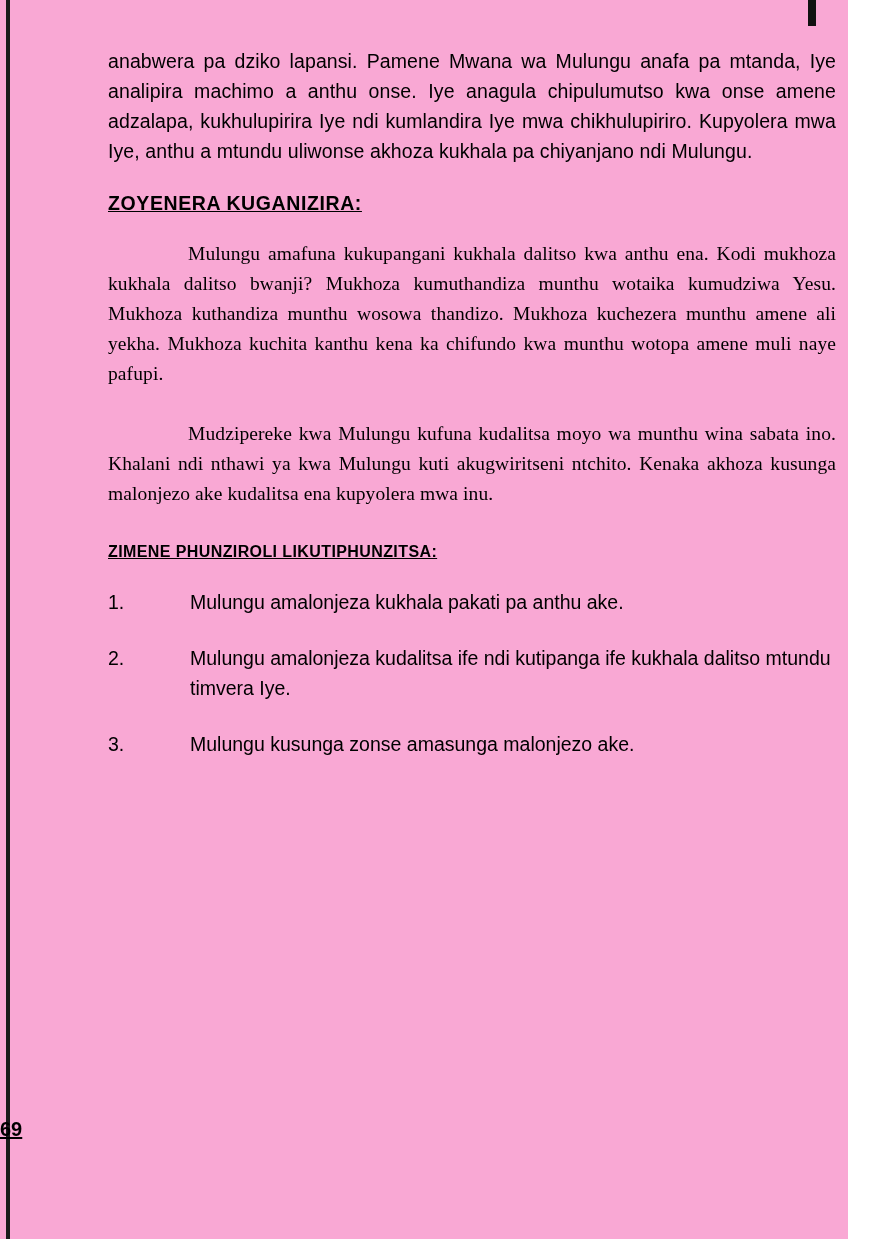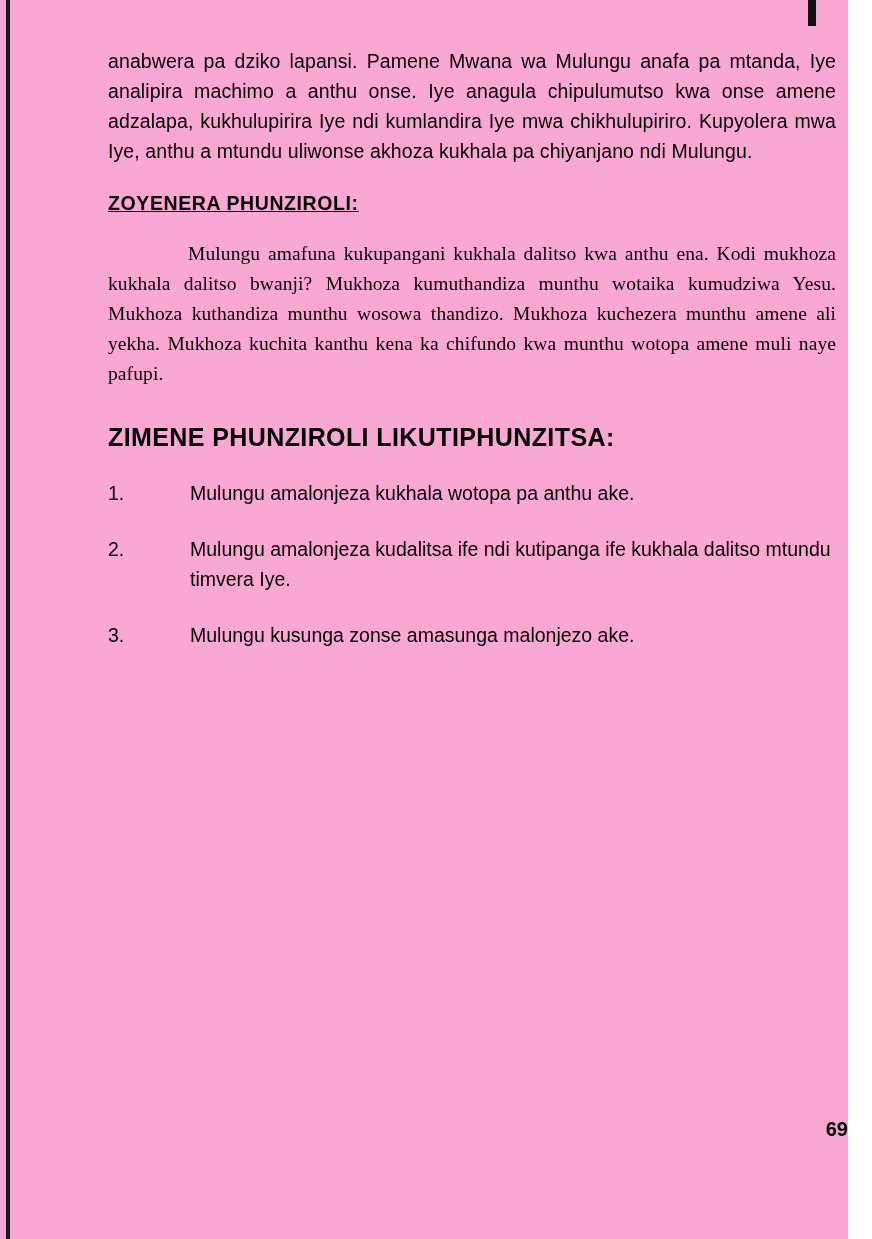--- a/index.html
+++ b/index.html
@@ -65,23 +65,24 @@
     margin-bottom: 24px;
   }
   .indent-para {
     text-indent: 80px;
     font-family: Liberation Serif, serif;
   }
   .gap-para {
     margin-top: 30px;
   }
   .heading2 {
-    font-size: 25px;
+    font-size: 16px;
     font-weight: bold;
     letter-spacing: 0.4px;
+    text-decoration: underline;
     margin-top: 34px;
     margin-bottom: 26px;
   }
   .num-list {
     margin: 0;
     padding: 0;
     list-style: none;
   }
   .num-item {
     display: flex;
@@ -98,51 +99,53 @@
     flex: 1;
     font-size: 19.5px;
     line-height: 30px;
     text-align: left;
   }
   .page-number {
     position: absolute;
     left: 0;
     right: 0;
     top: 1118px;
-    text-align: right;
+    text-align: left;
     font-size: 20px;
     font-weight: bold;
+    text-decoration: underline;
   }
 </style>
 </head>
 <body>
 
 <div class="page">
 
   <div class="edge-left"></div>
   <div class="edge-top-right"></div>
   <div class="speck" style="left:862px; top:330px; width:3px; height:60px;"></div>
   <div class="speck" style="left:858px; top:375px; width:14px; height:3px;"></div>
   <div class="speck" style="left:864px; top:560px; width:3px; height:40px;"></div>
 
   <div class="content">
 
     <p class="body-text first">anabwera pa dziko lapansi.  Pamene Mwana wa Mulungu anafa pa mtanda, Iye analipira machimo a anthu onse.  Iye anagula chipulumutso kwa onse amene adzalapa, kukhulupirira Iye ndi kumlandira Iye mwa chikhulupiriro.  Kupyolera mwa Iye, anthu a mtundu uliwonse akhoza kukhala pa chiyanjano ndi Mulungu.</p>
 
-    <div class="heading">ZOYENERA PHUNZIROLI:</div>
+    <div class="heading">ZOYENERA KUGANIZIRA:</div>
 
     <p class="body-text indent-para">Mulungu amafuna kukupangani kukhala dalitso kwa anthu ena.    Kodi mukhoza kukhala dalitso bwanji?     Mukhoza kumuthandiza munthu wotaika kumudziwa Yesu.    Mukhoza kuthandiza munthu wosowa thandizo.    Mukhoza kuchezera munthu amene ali yekha.   Mukhoza kuchita kanthu kena ka chifundo kwa munthu wotopa amene muli naye pafupi.</p>
 
+    <p class="body-text indent-para gap-para">Mudzipereke kwa Mulungu kufuna kudalitsa moyo wa munthu wina sabata ino.  Khalani ndi nthawi ya kwa Mulungu kuti akugwiritseni ntchito.  Kenaka akhoza kusunga malonjezo ake kudalitsa ena kupyolera mwa inu.</p>
 
     <div class="heading2">ZIMENE PHUNZIROLI LIKUTIPHUNZITSA:</div>
 
     <ul class="num-list">
       <li class="num-item">
         <span class="num">1.</span>
-        <span class="txt">Mulungu amalonjeza kukhala wotopa pa anthu ake.</span>
+        <span class="txt">Mulungu amalonjeza kukhala pakati pa anthu ake.</span>
       </li>
       <li class="num-item">
         <span class="num">2.</span>
         <span class="txt">Mulungu amalonjeza kudalitsa ife ndi kutipanga ife kukhala dalitso mtundu timvera Iye.</span>
       </li>
       <li class="num-item">
         <span class="num">3.</span>
         <span class="txt">Mulungu kusunga zonse amasunga malonjezo ake.</span>
       </li>
     </ul>

